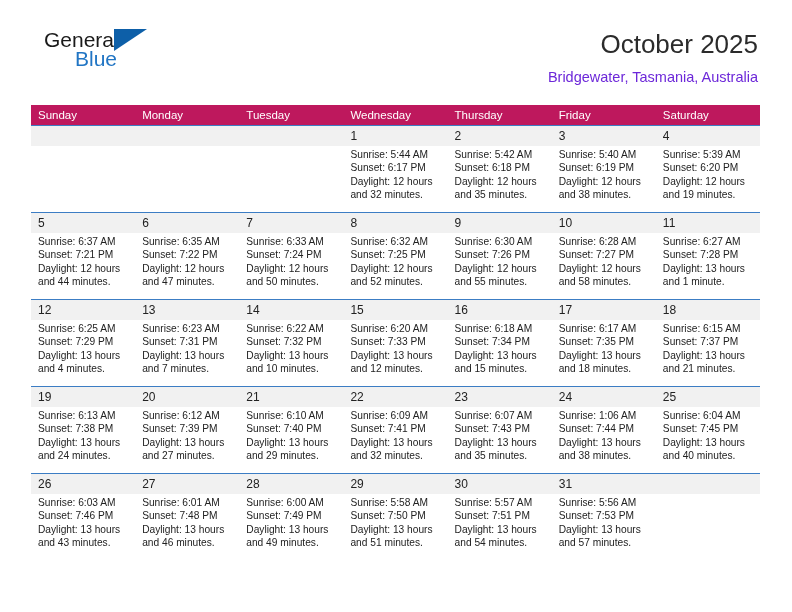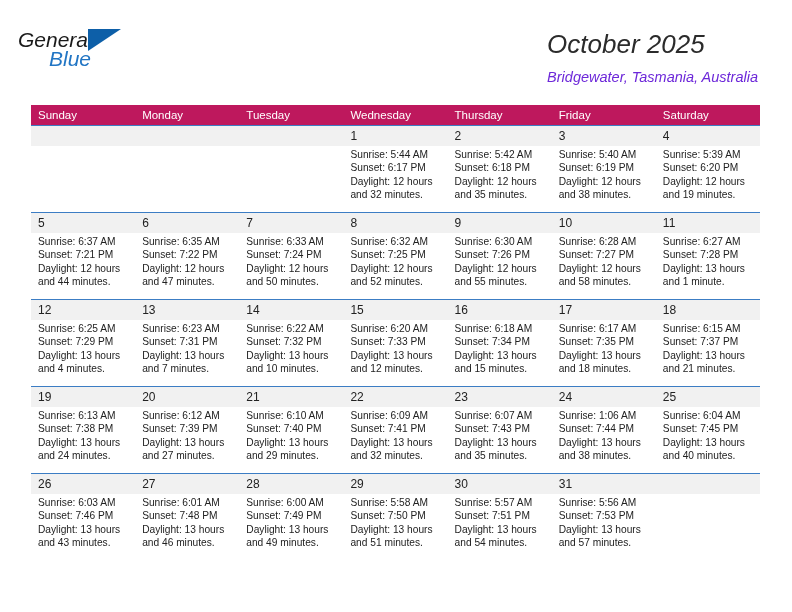--- a/index.html
+++ b/index.html
@@ -20,24 +20,23 @@
     width: 792px;
     height: 612px;
     box-sizing: border-box;
   }
 
   
   .header {
     display: flex;
     justify-content: space-between;
     align-items: flex-start;
-    padding: 28px 34px 0 18px;
+    padding: 28px 34px 0 44px;
     box-sizing: border-box;
     height: 76px;
-    font-style: italic;
   }
   .logo {
     position: relative;
     width: 110px;
     height: 48px;
     flex: 0 0 auto;
   }
   .logo-general {
     position: absolute;
     left: 0;
@@ -60,20 +59,21 @@
   .logo-triangle {
     position: absolute;
     left: 70px;
     top: 1px;
     width: 0;
     height: 0;
     border-left: 33px solid #0d5fa8;
     border-bottom: 22px solid transparent;
   }
   .title-block {
+    text-align: right;
     padding-top: 0px;
   }
   .cal-title {
     font-size: 26px;
     color: #2b2b2b;
     line-height: 32px;
     font-weight: normal;
     margin: 0;
   }
   .cal-subtitle {

